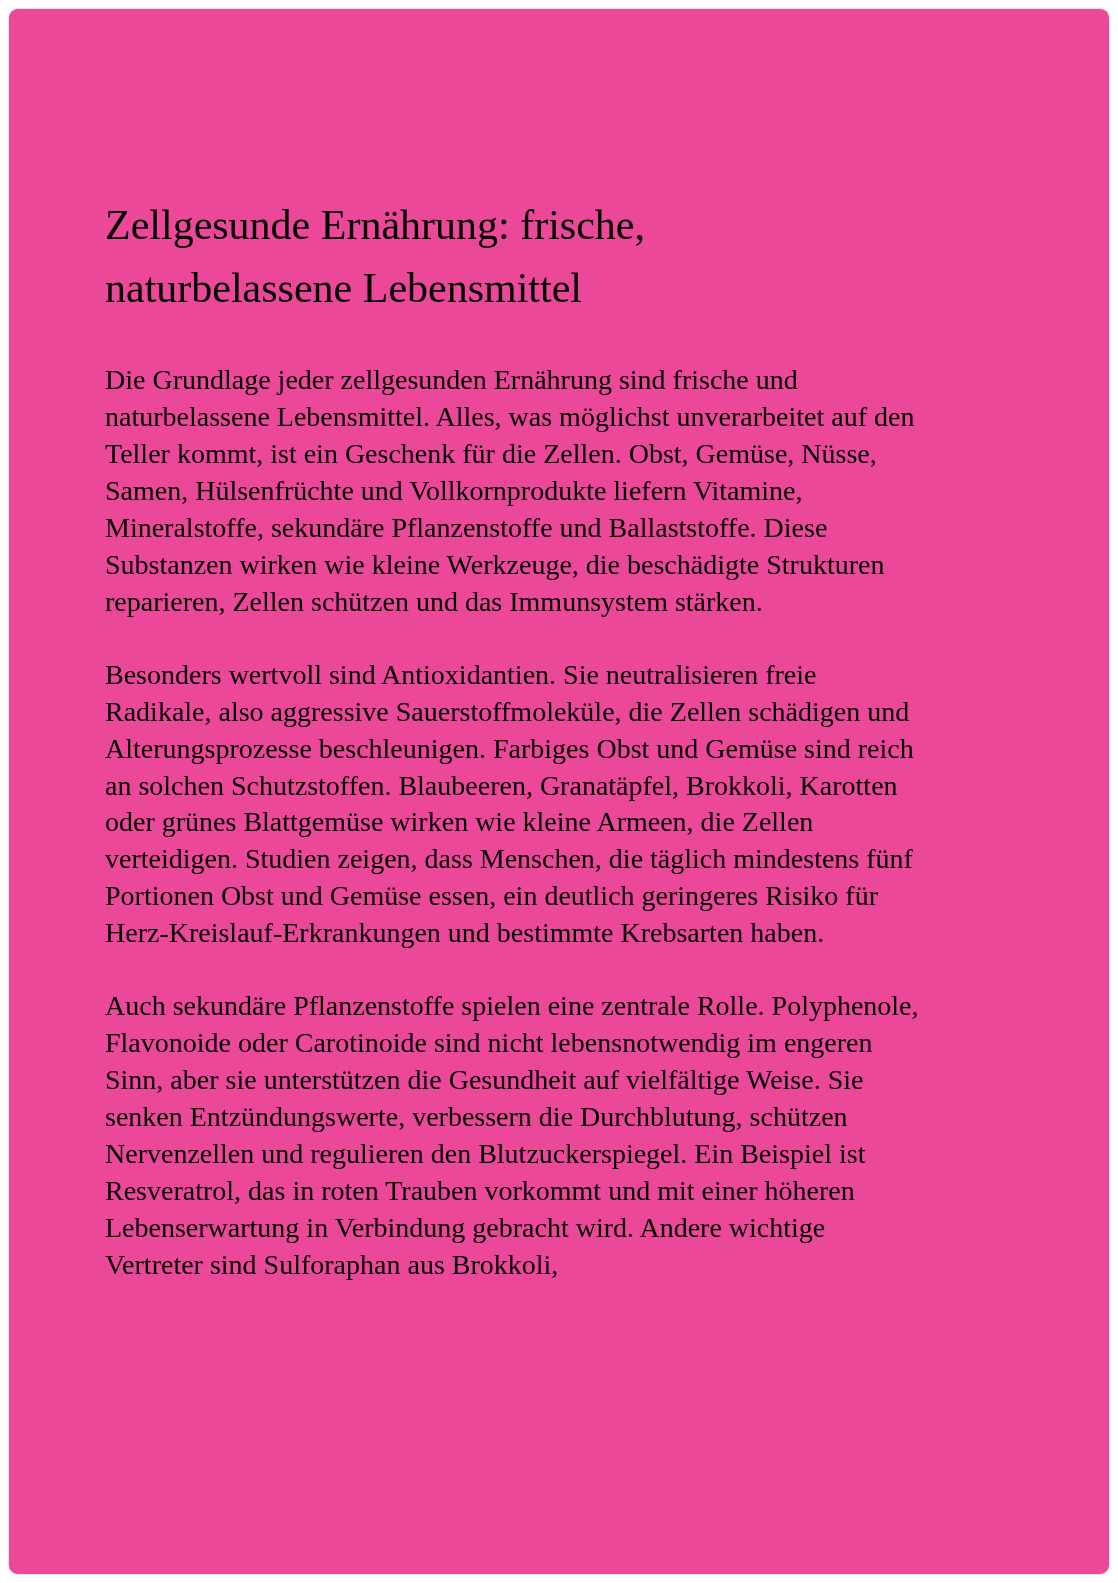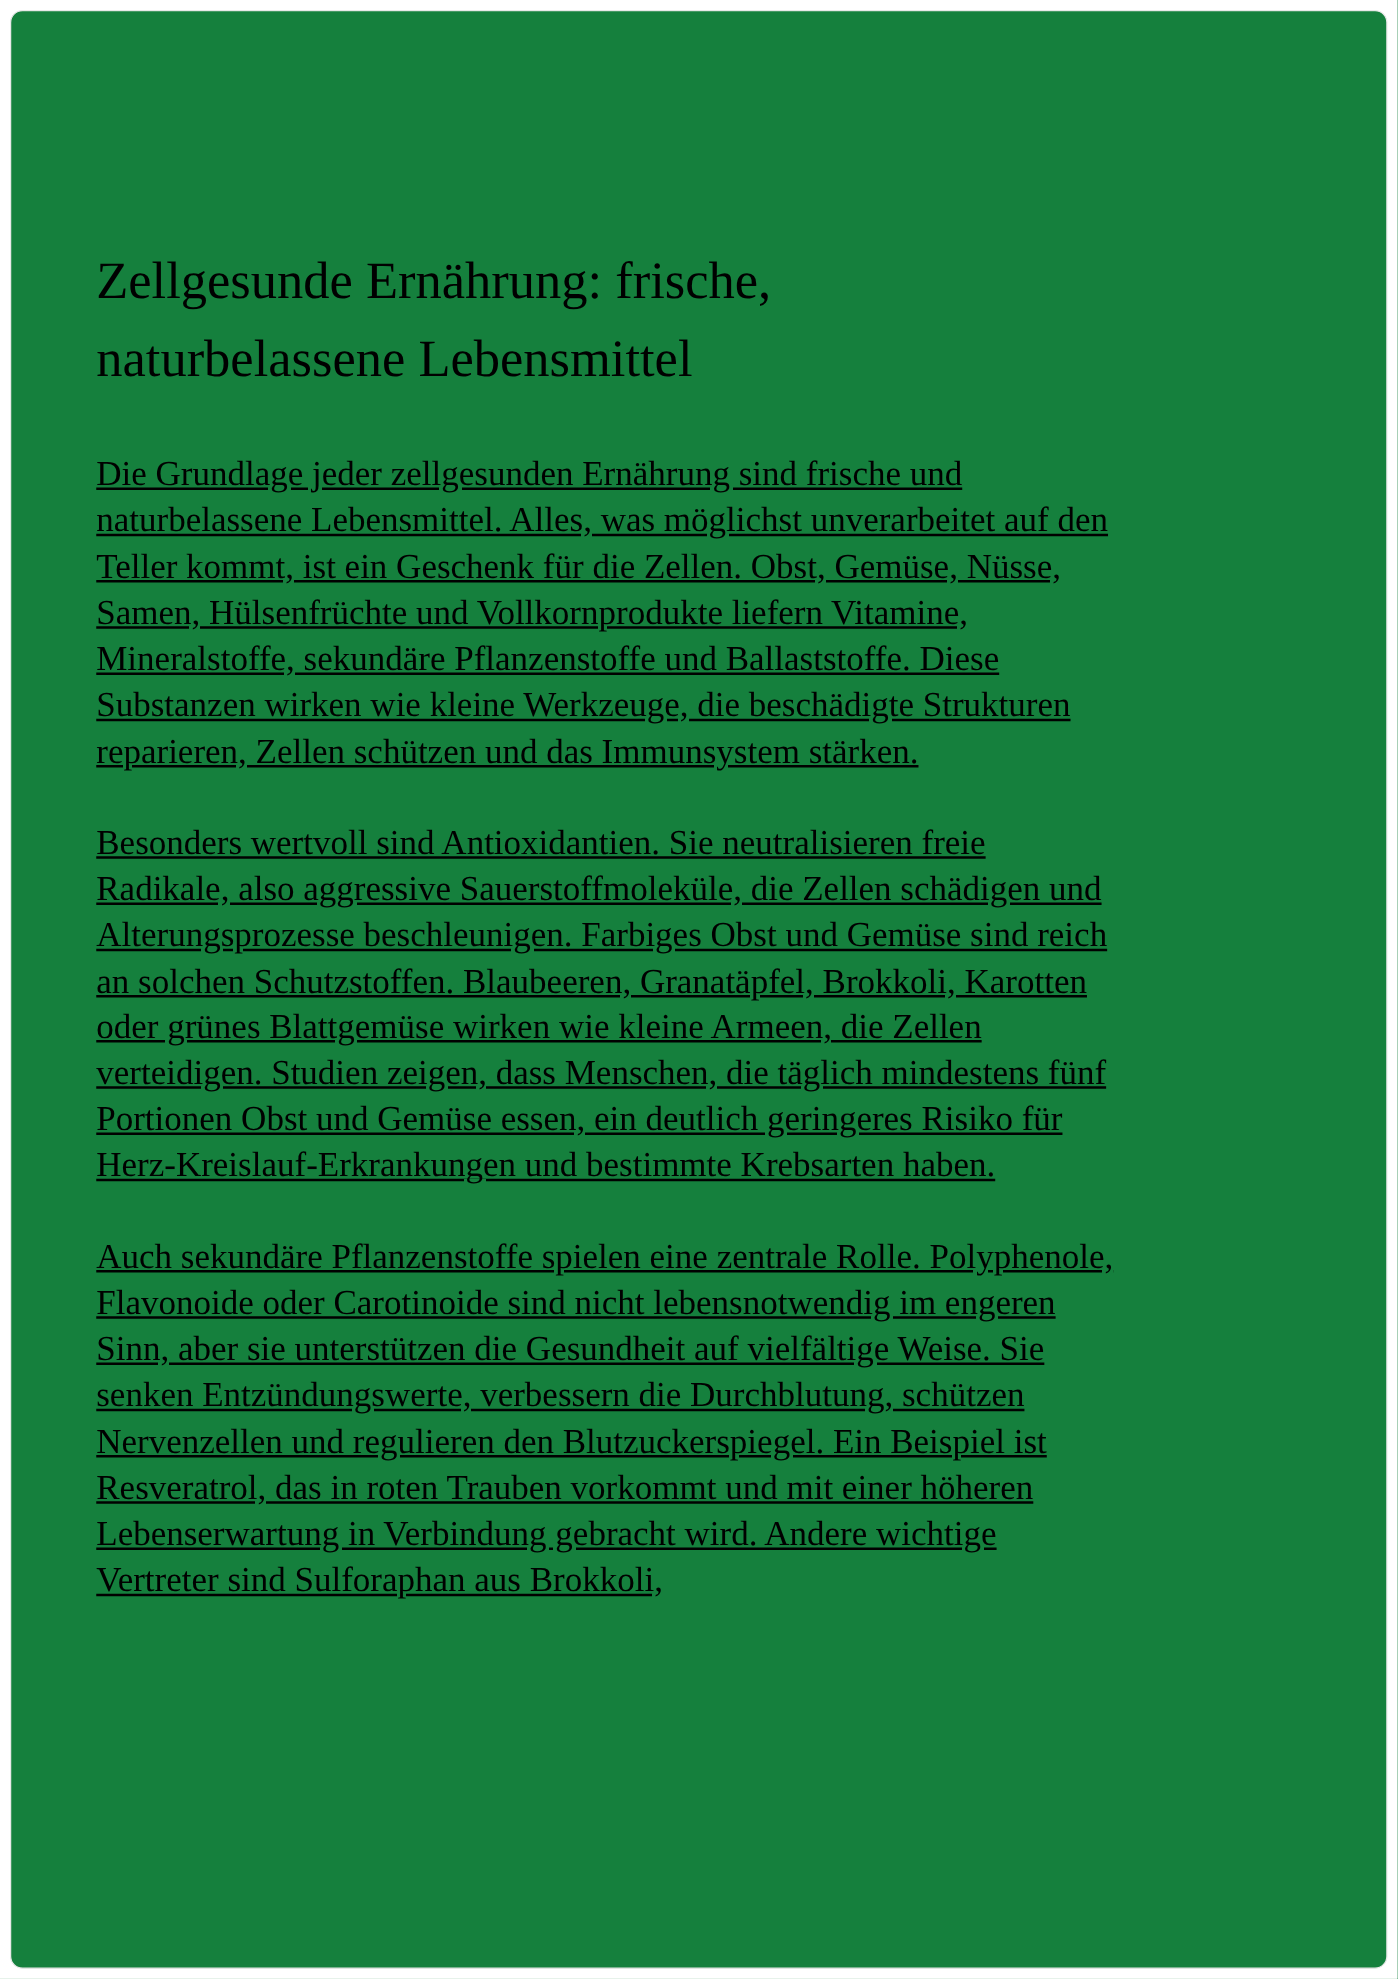--- a/index.html
+++ b/index.html
@@ -12,42 +12,41 @@
     width: 1118px;
     height: 1583px;
     box-sizing: border-box;
     background: #ffffff;
     padding: 8px;
   }
   .page {
     box-sizing: border-box;
     width: 100%;
     height: 100%;
-    background: #15803d;
+    background: #ec4899;
     border: 1px solid #e8e8e8;
     border-radius: 10px;
-    padding: 185px 150px 60px 68px;
+    padding: 185px 150px 60px 96px;
     overflow: hidden;
   }
   .doc-title {
     margin: 0 0 42px 0;
     font-size: 42px;
     font-weight: 400;
     line-height: 1.5;
     color: #000000;
     max-width: 640px;
   }
   .doc-paragraph {
     margin: 0 0 36px 0;
     font-size: 28px;
     font-weight: 400;
     line-height: 1.32;
     color: #000000;
     max-width: 815px;
-    text-decoration: underline;
   }
 </style>
 </head>
 <body>
 
 <div class="viewport">
   <div class="page">
     <h1 class="doc-title">Zellgesunde Ernährung: frische, naturbelassene Lebensmittel</h1>
     <p class="doc-paragraph">Die Grundlage jeder zellgesunden Ernährung sind frische und naturbelassene Lebensmittel. Alles, was möglichst unverarbeitet auf den Teller kommt, ist ein Geschenk für die Zellen. Obst, Gemüse, Nüsse, Samen, Hülsenfrüchte und Vollkornprodukte liefern Vitamine, Mineralstoffe, sekundäre Pflanzenstoffe und Ballaststoffe. Diese Substanzen wirken wie kleine Werkzeuge, die beschädigte Strukturen reparieren, Zellen schützen und das Immunsystem stärken.</p>
     <p class="doc-paragraph">Besonders wertvoll sind Antioxidantien. Sie neutralisieren freie Radikale, also aggressive Sauerstoffmoleküle, die Zellen schädigen und Alterungsprozesse beschleunigen. Farbiges Obst und Gemüse sind reich an solchen Schutzstoffen. Blaubeeren, Granatäpfel, Brokkoli, Karotten oder grünes Blattgemüse wirken wie kleine Armeen, die Zellen verteidigen. Studien zeigen, dass Menschen, die täglich mindestens fünf Portionen Obst und Gemüse essen, ein deutlich geringeres Risiko für Herz-Kreislauf-Erkrankungen und bestimmte Krebsarten haben.</p>

